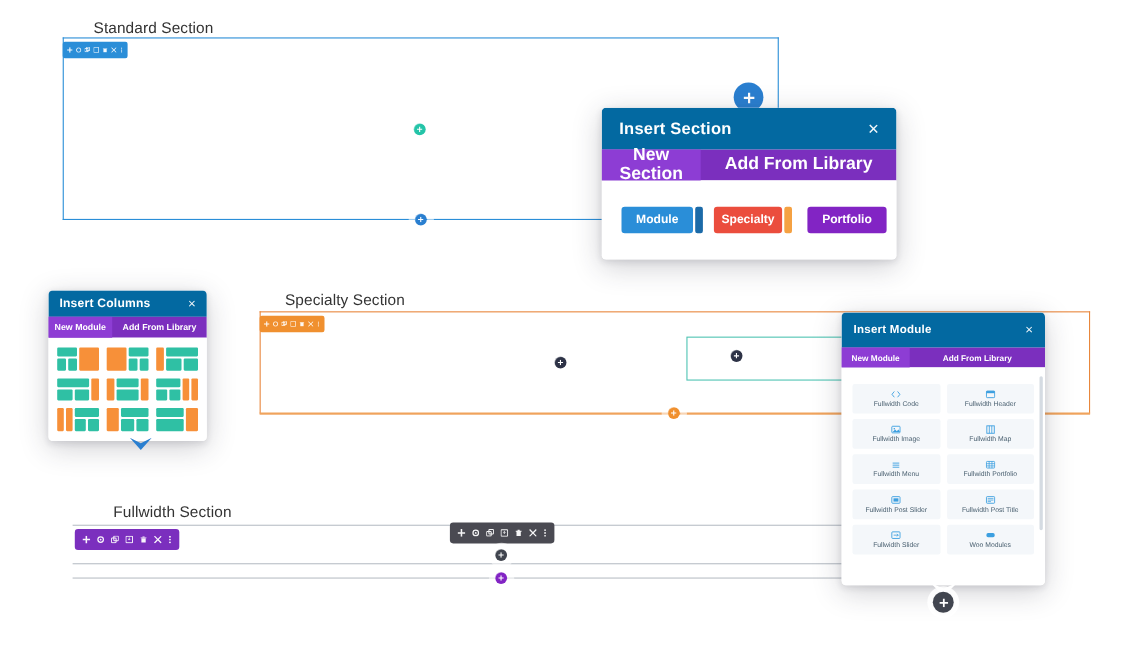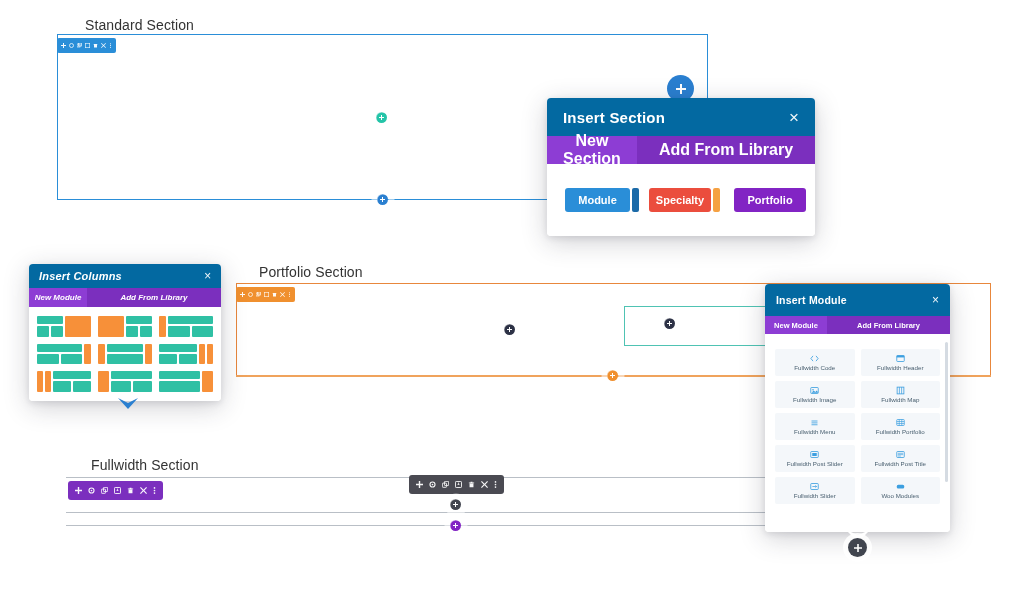--- a/index.html
+++ b/index.html
@@ -94,21 +94,21 @@
     cursor:pointer; position:relative;
   }
   .sec-btn.regular   { background:#2a8ed8; width:65px; }
   .sec-btn.specialty { background:#eb4d3d; width:62px; }
   .sec-btn.fullwidth { background:#8224c4; width:72px; }
   .sec-btn-edge { width:7px; height:24px; border-radius:2px; }
   .edge-blue   { background:#1b6aa8; }
   .edge-orange { background:#f5a142; }
 
   
-  #insert-columns { left:29px; top:264px; width:192px; height:137px;font-style:italic; }
+  #insert-columns { left:44px; top:264px; width:144px; height:137px; }
   #insert-columns .panel-head { height:24px; padding:0 10px; }
   #insert-columns .panel-title { font-size:11px; }
   #insert-columns .panel-close { font-size:12px; }
   #insert-columns .panel-tabs { height:19px; }
   #insert-columns .panel-tab { font-size:8px; font-weight:bold; }
   #insert-columns .panel-tab:nth-child(1) { width:58px; }
   #insert-columns .panel-tab:nth-child(2) { flex:1; }
   #insert-columns .panel-body { height:94px; padding:9px 8px; }
   .col-grid {
     display:grid; grid-template-columns:repeat(3,1fr);
@@ -230,21 +230,21 @@
   </div>
   <div class="panel-body">
     <div class="sec-btn regular">Module</div>
     <div class="sec-btn-edge edge-blue" style="margin-left:-6px;"></div>
     <div class="sec-btn specialty" style="margin-left:2px;">Specialty</div>
     <div class="sec-btn-edge edge-orange" style="margin-left:-6px;"></div>
     <div class="sec-btn fullwidth" style="margin-left:6px;">Portfolio</div>
   </div>
 </div>
 
-<div class="abs sec-title" style="left:259px; top:264px;">Portfolio Section</div>
+<div class="abs sec-title" style="left:259px; top:264px;">Specialty Section</div>
 
 <div class="wire orange" style="left:236px; top:283px; width:755px; height:93px; border-bottom:none;"></div>
 <div class="abs" style="left:236px; top:375px; width:755px; height:1.5px; background:#f0a35c;"></div>
 
 <div class="toolbar orange" style="left:236px; top:287px;">
   <span class="tb-ico">
       <svg width="5" height="5" viewBox="0 0 10 10">
         <path d="M4 0h2v4h4v2H6v4H4V6H0V4h4z" fill="currentColor"></path>
       </svg>
     </span>
@@ -411,21 +411,21 @@
 
     </div>
   </div>
 </div>
 <div class="addbtn c-blue" style="left:118px; top:398px; width:20px; height:14px; background:transparent;">
   <svg width="20" height="14" viewBox="0 0 20 14">
       <path d="M0 0 L10 11 L20 0 L10 5 Z" fill="#2a7fd0"></path>
     </svg>
 </div>
 
-<div class="abs sec-title" style="left:91px; top:457px;">Fullwidth Section</div>
+<div class="abs sec-title" style="left:103px; top:457px;">Fullwidth Section</div>
 
 <div class="abs" style="left:66px; top:477px; width:882px; height:1px; background:#b9bfc6;"></div>
 <div class="abs" style="left:66px; top:512px; width:882px; height:1px; background:#b9bfc6;"></div>
 <div class="abs" style="left:66px; top:525px; width:882px; height:1px; background:#b9bfc6;"></div>
 
 <div class="toolbar purple big" style="left:68px; top:481px;">
   <span class="tb-ico">
       <svg width="7" height="7" viewBox="0 0 10 10">
         <path d="M4 0h2v4h4v2H6v4H4V6H0V4h4z" fill="currentColor"></path>
       </svg>

